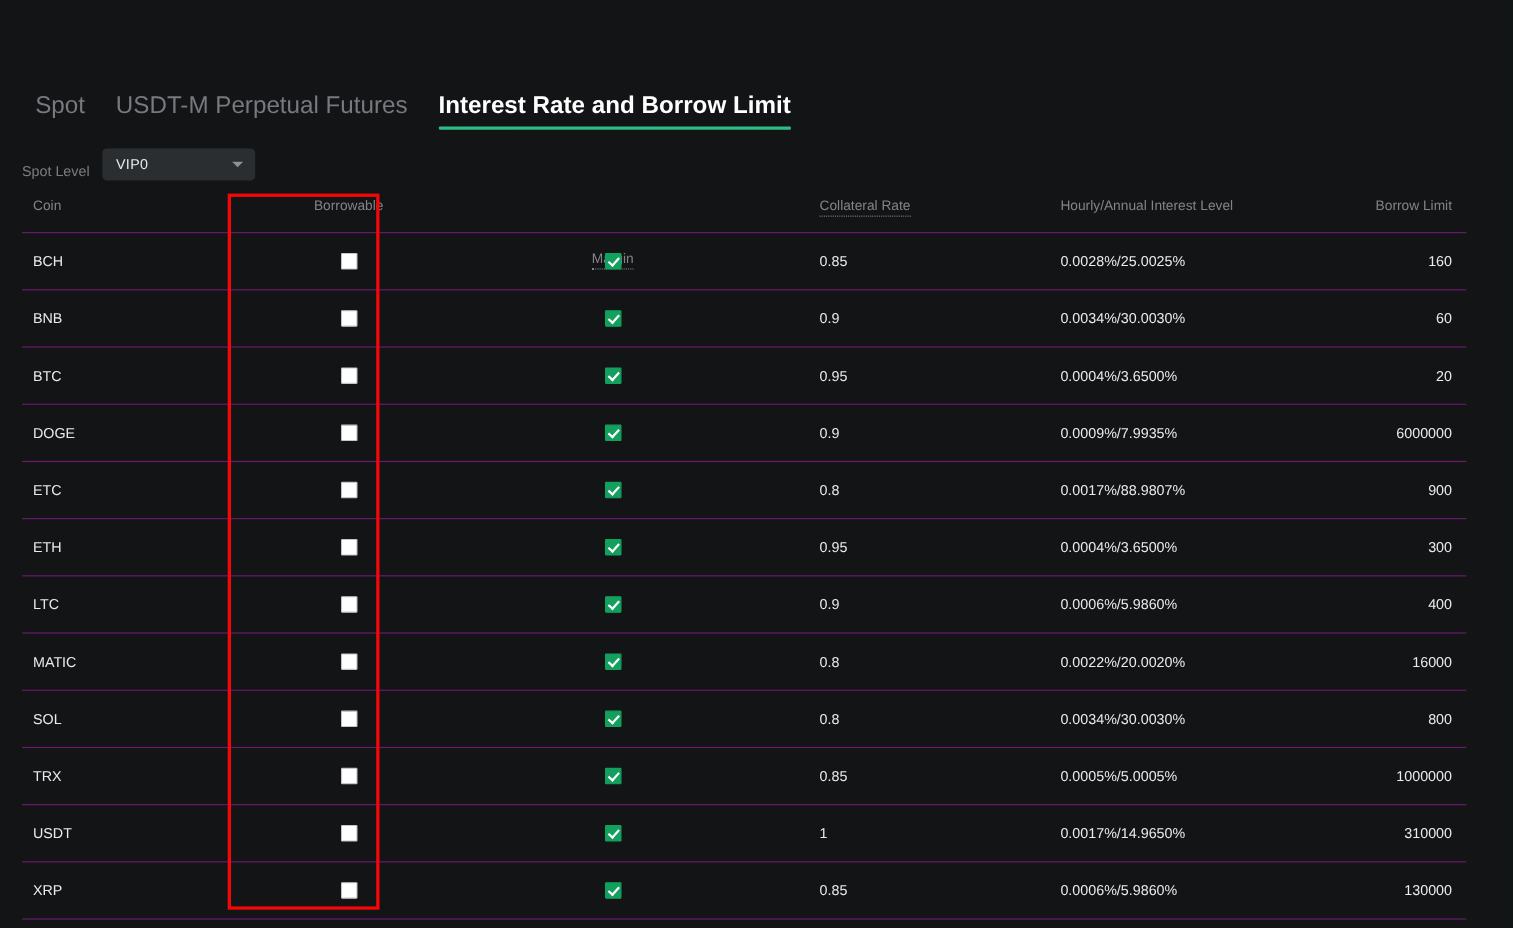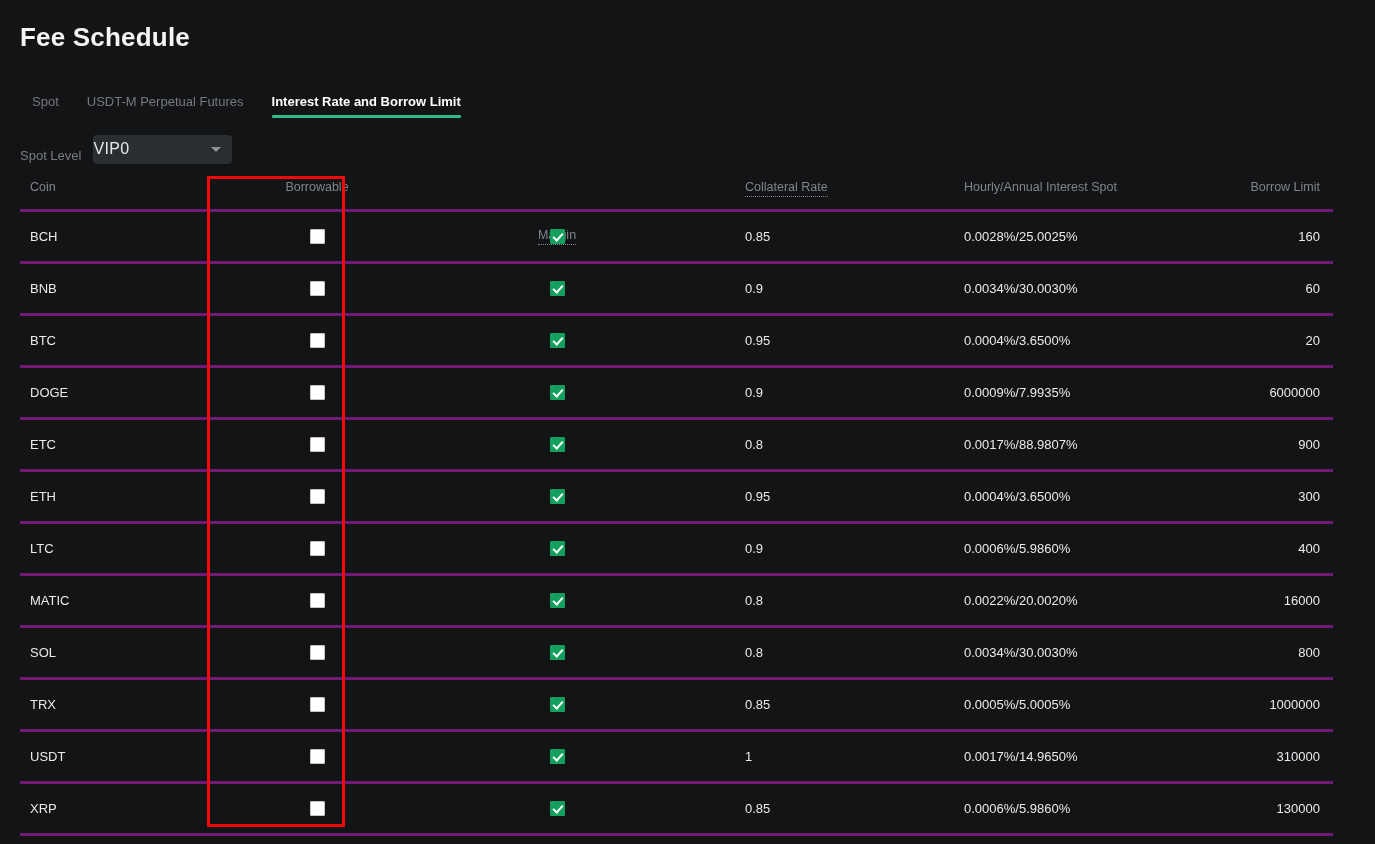--- a/index.html
+++ b/index.html
@@ -33,21 +33,21 @@
   .tabs {
     position: absolute;
     left: 18px;
     top: 84px;
     display: flex;
     align-items: flex-end;
     height: 34px;
   }
   .tab {
     position: relative;
-    font-size: 13px;
+    font-size: 22px;
     color: #76797d;
     padding: 0 14px 9px 14px;
     white-space: nowrap;
     cursor: pointer;
   }
   .tab.active {
     color: #ffffff;
     font-weight: bold;
   }
   .tab.active .tab-underline {
@@ -79,22 +79,23 @@
     position: relative;
     width: 139px;
     height: 29px;
     background: #2b2e31;
     border-radius: 4px;
     display: flex;
     align-items: center;
     cursor: pointer;
   }
   .select-value {
-    font-size: 16px;
+    font-size: 13px;
     color: #e6e7e9;
+    margin-left: 12px;
     letter-spacing: 0.3px;
   }
   .chevron {
     position: absolute;
     right: 11px;
     top: 50%;
     margin-top: -2px;
     width: 0; height: 0;
     border-left: 5px solid transparent;
     border-right: 5px solid transparent;
@@ -104,21 +105,21 @@
   
   .table {
     position: absolute;
     left: 20px;
     top: 178px;
     width: 1313px;
   }
   .trow {
     display: flex;
     align-items: center;
-    border-bottom: 3px solid #701a75;
+    border-bottom: 1px solid #701a75;
     justify-content: space-between;
   }
   .thead {
     height: 34px;
     align-items: flex-start;
   }
   .tbody-row { height: 52px; }
 
   .cell { font-size: 13px; color: #e9eaec; }
   .th {
@@ -178,21 +179,20 @@
     border: 3px solid #f30707;
     pointer-events: none;
     z-index: 50;
   }
 </style>
 </head>
 <body>
 
 <div id="page">
 
-  <div class="page-title">Fee Schedule</div>
 
   <div class="tabs" id="tab-bar">
       <div class="tab"><span>Spot</span></div>
       <div class="tab"><span>USDT-M Perpetual Futures</span></div>
       <div class="tab active"><span>Interest Rate and Borrow Limit</span><span class="tab-underline"></span></div>
     </div>
 
   <div class="filter-row">
     <div class="filter-label">Spot Level</div>
     <div class="select-box">
@@ -204,21 +204,21 @@
   <div class="table">
     <div class="trow thead" id="table-head">
         <div class="cell th c-coin"><span>Coin</span></div>
         <div class="cell th c-borrowable">
           <span>Borrowable</span>
         </div>
         <div class="cell th c-margin">
           <span class="dotted">Margin</span>
         </div>
         <div class="cell th c-collateral"><span class="dotted">Collateral Rate</span></div>
-        <div class="cell th c-interest"><span>Hourly/Annual Interest Spot</span></div>
+        <div class="cell th c-interest"><span>Hourly/Annual Interest Level</span></div>
         <div class="cell th c-limit"><span>Borrow Limit</span></div>
       </div>
     <div id="table-body">
         <div class="trow tbody-row">
           <div class="cell c-coin">BCH</div>
           <div class="cell c-borrowable">
             <span class="cb"></span>
           </div>
           <div class="cell c-margin">
             <span class="cb-checked"></span>

